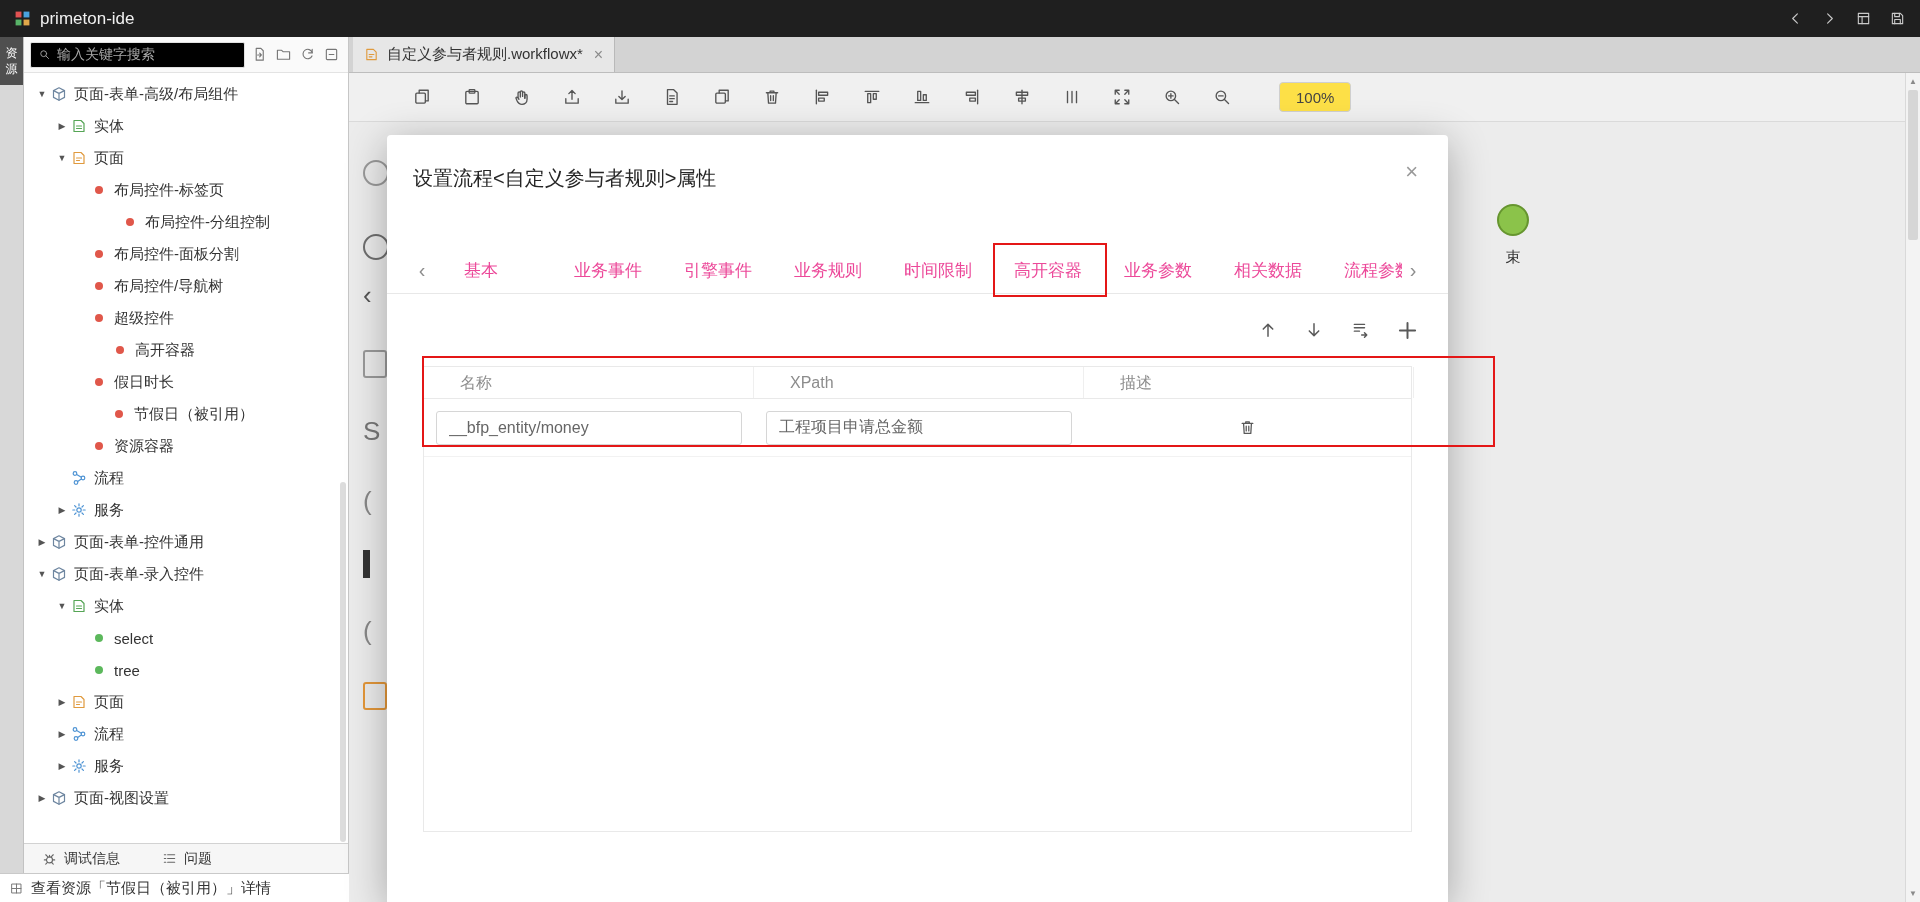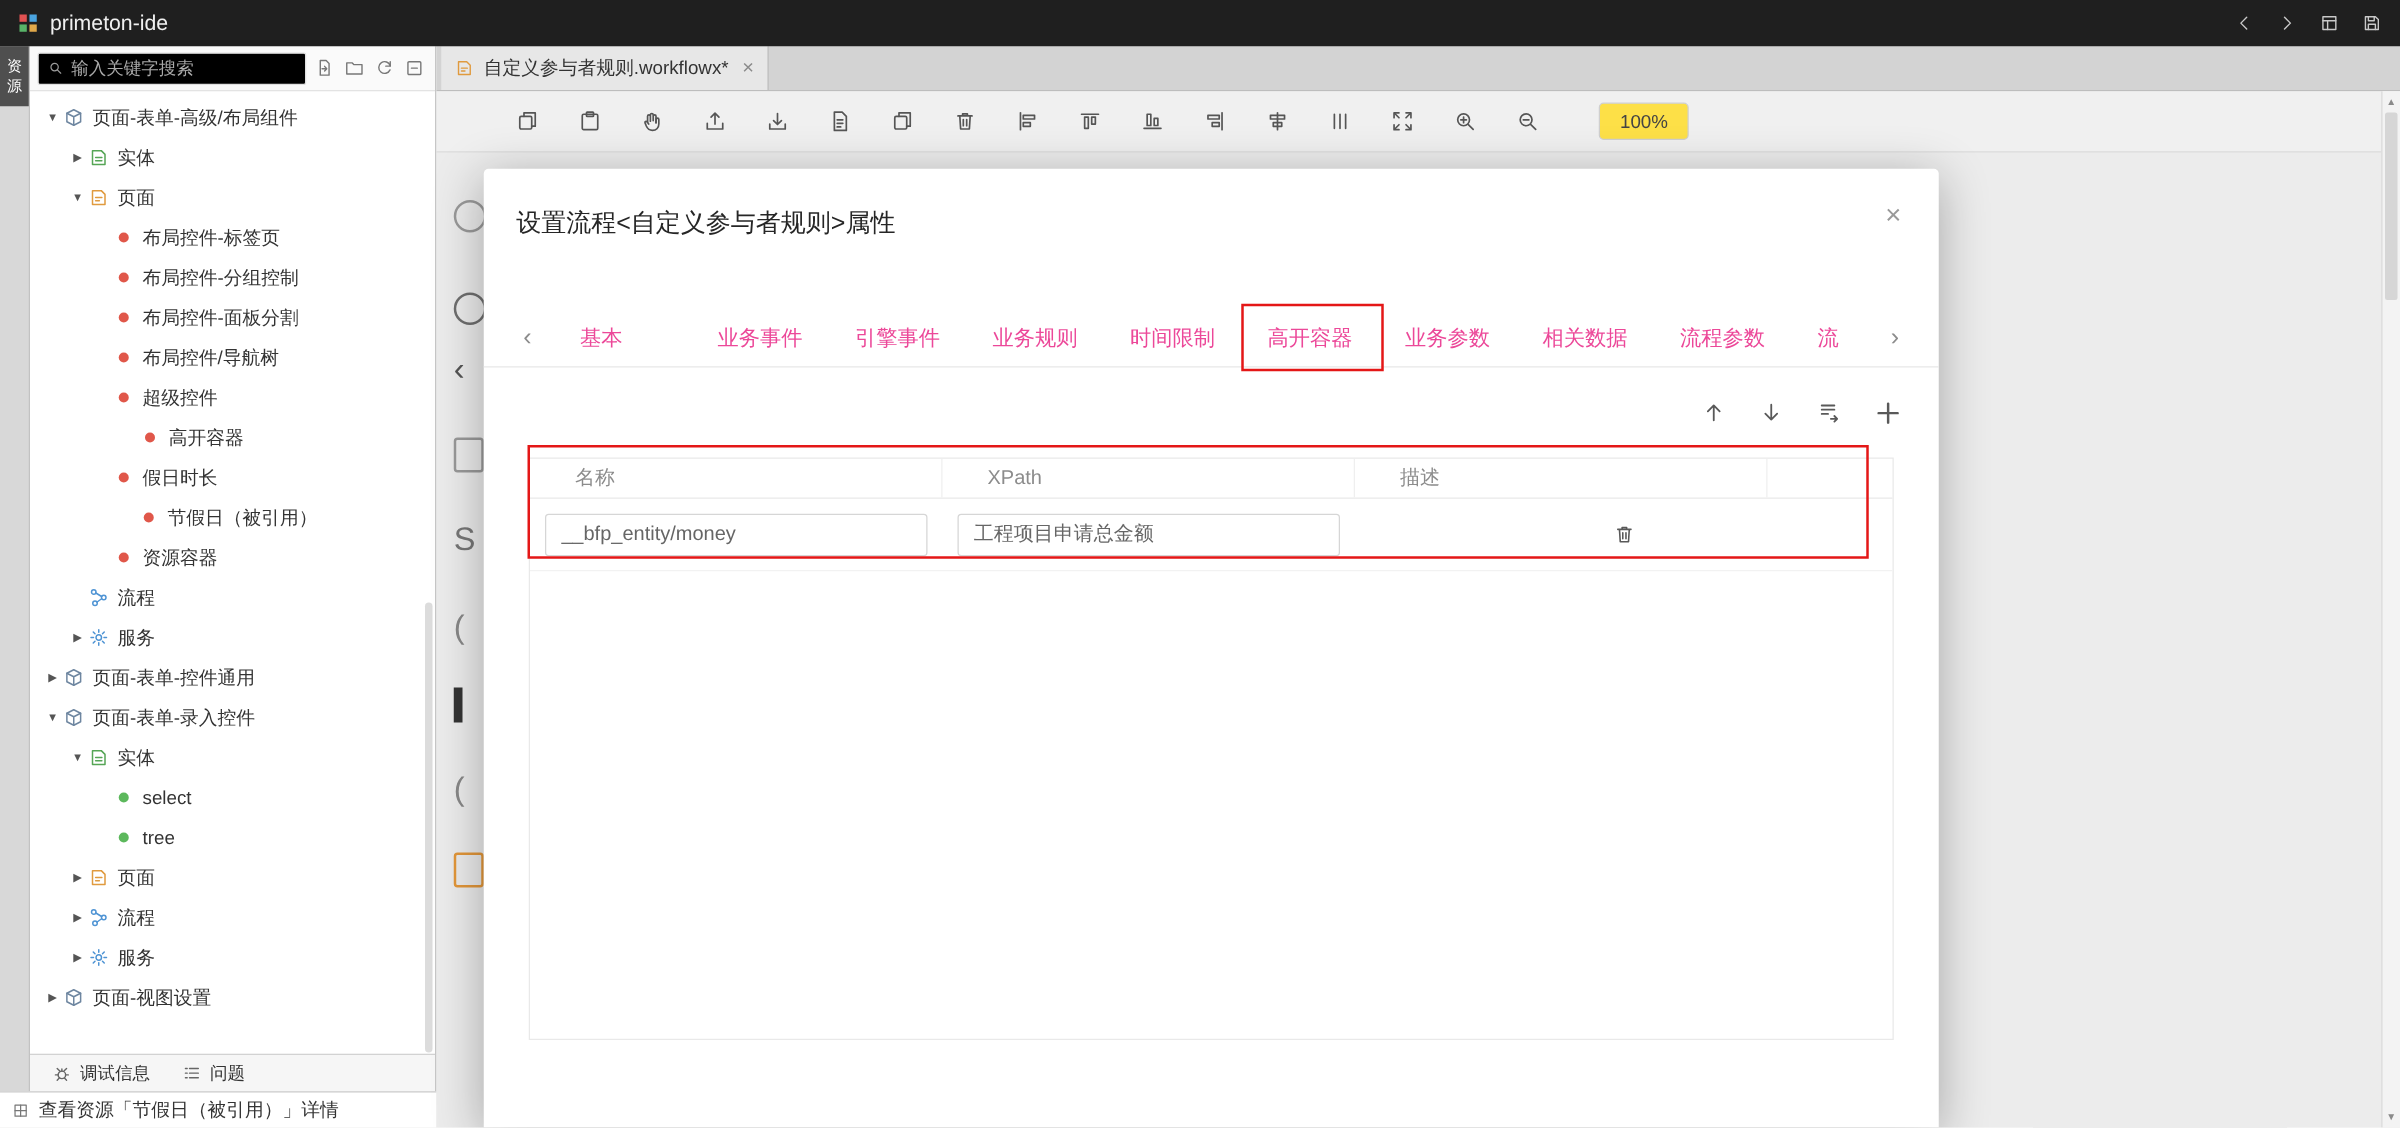--- a/index.html
+++ b/index.html
@@ -30,21 +30,21 @@
   .sa-btn{width:21px;height:21px;display:flex;align-items:center;justify-content:center;cursor:pointer;}
 
   .tree{flex:1;overflow:hidden;padding-top:5px;position:relative;}
   .tree-item{height:32px;display:flex;align-items:center;font-size:15px;color:#333;cursor:pointer;white-space:nowrap;}
   .expander{flex:0 0 16px;width:16px;font-size:9px;color:#555;text-align:center;}
   .tree-icon{flex:0 0 18px;width:18px;height:16px;display:flex;align-items:center;justify-content:center;margin-right:6px;}
   .dot{width:8px;height:8px;border-radius:50%;}
   .sb-thumb{position:absolute;right:2px;top:445px;width:6px;height:360px;background:#dcdcdc;border-radius:3px;cursor:pointer;}
 
   .bottom-bar{flex:0 0 30px;border-top:1px solid #d2d2d2;background:#f6f6f6;display:flex;align-items:center;
-              gap:26px;padding:0 18px;font-size:14px;color:#333;}
+              gap:42px;padding:0 18px;font-size:14px;color:#333;}
   .bb-item{display:flex;align-items:center;gap:7px;cursor:pointer;}
 
   .status-bar{position:absolute;left:0;bottom:0;width:349px;height:29px;background:#fff;border-top:1px solid #c9c9c9;
               display:flex;align-items:center;gap:8px;padding:0 10px;font-size:15px;color:#333;z-index:8;}
 
   
   .canvas-col{position:absolute;left:349px;top:37px;right:0;bottom:0;display:flex;flex-direction:column;background:#ececec;}
   .tab-bar{flex:0 0 36px;background:#d3d3d3;border-bottom:1px solid #bdbdbd;display:flex;}
   .editor-tab{margin-left:4px;height:100%;display:flex;align-items:center;gap:8px;padding:0 11px;
               background:#e7e7e7;border-right:1px solid #b9b9b9;font-size:15px;color:#333;cursor:pointer;}
@@ -58,21 +58,21 @@
   .end-node{position:absolute;left:1148px;top:82px;width:32px;height:32px;border-radius:50%;
             background:#8bc34a;border:2px solid #66952f;cursor:pointer;}
   .end-node-label{position:absolute;left:1146px;top:126px;width:36px;text-align:center;font-size:15px;color:#333;}
   .v-scrollbar{position:absolute;right:0;top:36px;bottom:0;width:15px;background:#f3f3f3;border-left:1px solid #d9d9d9;z-index:4;cursor:pointer;}
   .sb-arrow{position:absolute;left:0;width:100%;text-align:center;font-size:8px;color:#8a8a8a;cursor:pointer;}
   .sb-arrow.up{top:4px;}
   .sb-arrow.down{bottom:4px;}
   .sb-thumb2{position:absolute;left:2px;right:2px;top:17px;height:150px;background:#d6d6d6;border-radius:2px;cursor:pointer;}
 
   
-  .modal{position:absolute;left:387px;top:135px;width:1164px;bottom:0;background:#fff;border-radius:4px 4px 0 0;
+  .modal{position:absolute;left:387px;top:135px;width:1061px;bottom:0;background:#fff;border-radius:4px 4px 0 0;
          box-shadow:0 8px 40px rgba(0,0,0,.30);z-index:20;}
   .modal-header{padding:30px 26px 0;position:relative;}
   .modal-title{font-size:20px;color:#262626;}
   .modal-close{position:absolute;right:30px;top:26px;font-size:22px;color:#999;line-height:1;cursor:pointer;}
   .modal-tabs{margin-top:56px;display:flex;align-items:center;height:46px;padding:0 24px;border-bottom:1px solid #e8e8e8;}
   .tab-chev{flex:0 0 22px;width:22px;font-size:20px;color:#8c8c8c;text-align:center;cursor:pointer;}
   .tabs-track{flex:1;display:flex;overflow:hidden;margin-left:10px;white-space:nowrap;}
   .d-tab{padding:0 21px;font-size:17px;color:#ec4899;line-height:46px;cursor:pointer;}
   .d-tab.first{margin-right:34px;}
   .modal-toolbar{height:72px;display:flex;align-items:center;justify-content:flex-end;gap:28px;padding:0 30px;}
@@ -206,21 +206,21 @@
           </span>
           <span>页面</span>
         </div>
         <div class="tree-item" style="padding-left: 50px;">
           <span class="expander"></span>
           <span class="tree-icon">
             <span class="dot" style="background: rgb(224, 87, 74);"></span>
           </span>
           <span>布局控件-标签页</span>
         </div>
-        <div class="tree-item" style="padding-left: 50px;">
+        <div class="tree-item" style="padding-left: 50px; margin-left: 31px;">
           <span class="expander"></span>
           <span class="tree-icon">
             <span class="dot" style="background: rgb(224, 87, 74);"></span>
           </span>
           <span>布局控件-分组控制</span>
         </div>
         <div class="tree-item" style="padding-left: 50px;">
           <span class="expander"></span>
           <span class="tree-icon">
             <span class="dot" style="background: rgb(224, 87, 74);"></span>

